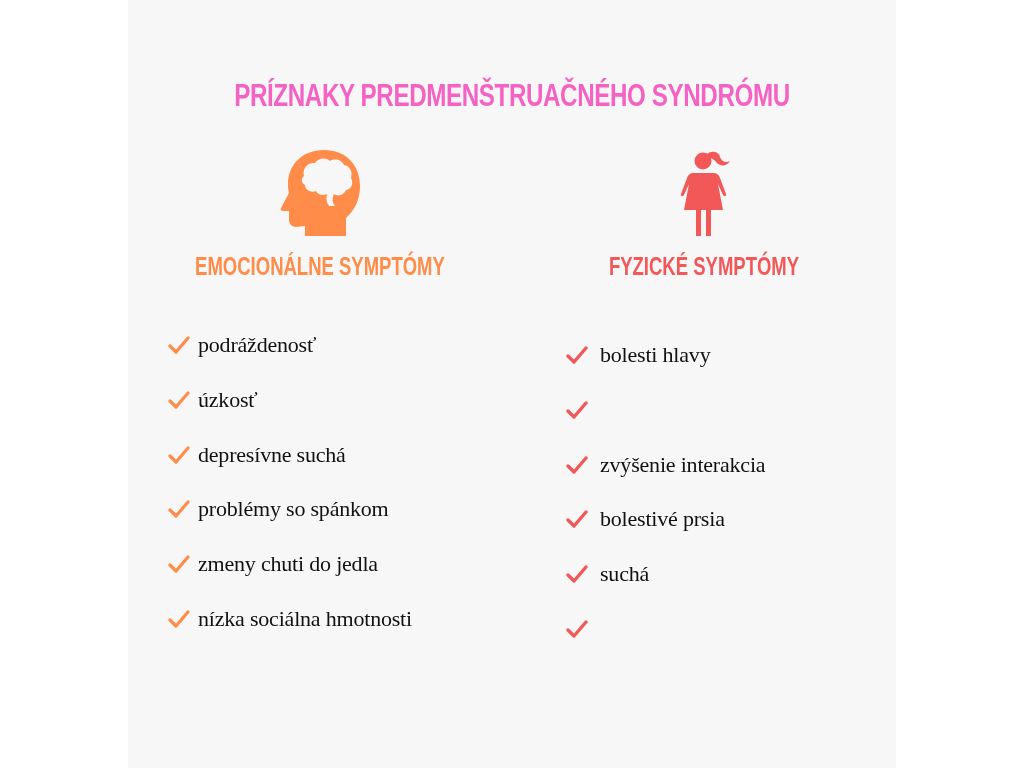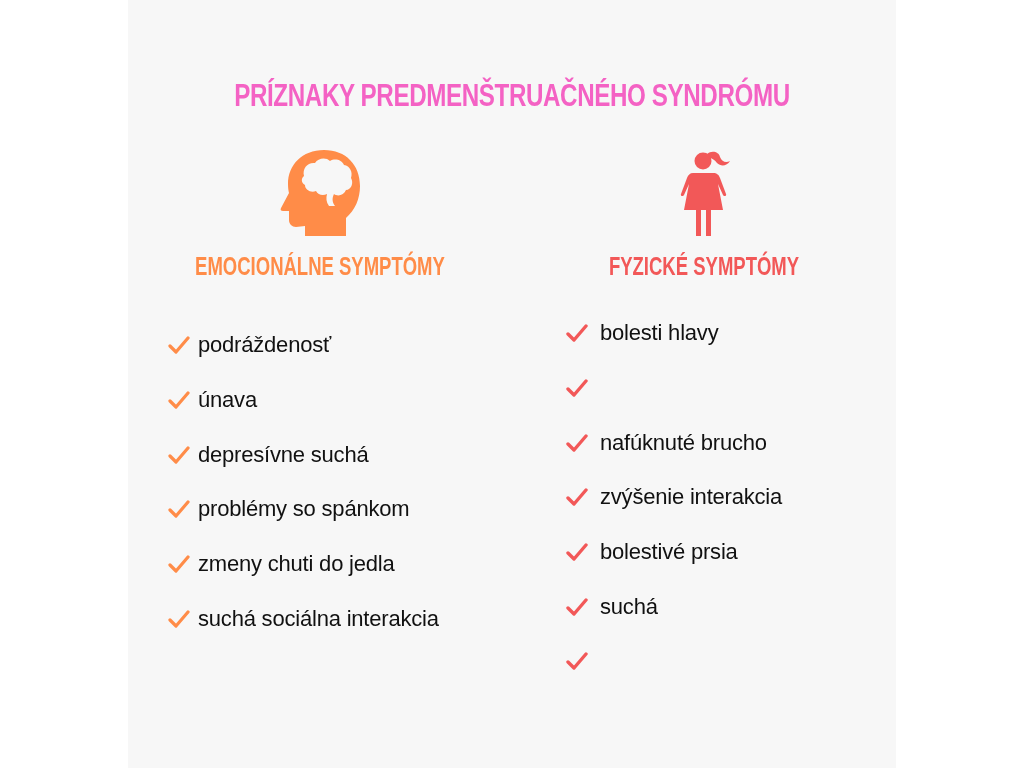--- a/index.html
+++ b/index.html
@@ -20,24 +20,24 @@
     .head-icon { left: 280px; top: 148px; width: 82px; height: 88px; }
     .woman-icon { left: 676px; top: 148px; width: 58px; height: 90px; }
     .section-title {
       position: absolute; top: 251px; text-align: center; font-weight: bold;
       font-size: 25px; line-height: 30px; transform: scaleX(0.74);
     }
     .sec-left { left: 120px; width: 400px; color: #ff8c48; transform-origin: 200px 0; }
     .sec-right { left: 504px; width: 400px; color: #f25858; transform-origin: 200px 0; }
     .list { position: absolute; list-style: none; }
     .list-left { left: 168px; top: 318px; }
-    .list-right { left: 566px; top: 306px; }
+    .list-right { left: 566px; top: 328px; }
     .list li {
       height: 54.7px; display: flex; align-items: center;
-      font-family: Liberation Sans, sans-serif; font-size: 22px; color: #111111;
+      font-family: Liberation Serif, serif; font-size: 22px; color: #111111;
       letter-spacing: -0.2px;
     }
     .check { width: 22px; height: 20px; margin-right: 8px; flex-shrink: 0; }
     .list-right .check { margin-right: 12px; }
   </style>
 </head>
 <body>
 
 <div class="panel"></div>
 
@@ -61,21 +61,21 @@
   <li>
     <svg class="check" viewBox="0 0 22 20">
         <path d="M2 11 L8 17 L20 3" fill="none" stroke="#ff8c48" stroke-width="3.2" stroke-linecap="round" stroke-linejoin="round"></path>
       </svg>
     <span>podráždenosť</span>
   </li>
   <li>
     <svg class="check" viewBox="0 0 22 20">
         <path d="M2 11 L8 17 L20 3" fill="none" stroke="#ff8c48" stroke-width="3.2" stroke-linecap="round" stroke-linejoin="round"></path>
       </svg>
-    <span>únava</span>
+    <span>úzkosť</span>
   </li>
   <li>
     <svg class="check" viewBox="0 0 22 20">
         <path d="M2 11 L8 17 L20 3" fill="none" stroke="#ff8c48" stroke-width="3.2" stroke-linecap="round" stroke-linejoin="round"></path>
       </svg>
     <span>depresívne suchá</span>
   </li>
   <li>
     <svg class="check" viewBox="0 0 22 20">
         <path d="M2 11 L8 17 L20 3" fill="none" stroke="#ff8c48" stroke-width="3.2" stroke-linecap="round" stroke-linejoin="round"></path>
@@ -85,41 +85,35 @@
   <li>
     <svg class="check" viewBox="0 0 22 20">
         <path d="M2 11 L8 17 L20 3" fill="none" stroke="#ff8c48" stroke-width="3.2" stroke-linecap="round" stroke-linejoin="round"></path>
       </svg>
     <span>zmeny chuti do jedla</span>
   </li>
   <li>
     <svg class="check" viewBox="0 0 22 20">
         <path d="M2 11 L8 17 L20 3" fill="none" stroke="#ff8c48" stroke-width="3.2" stroke-linecap="round" stroke-linejoin="round"></path>
       </svg>
-    <span>suchá sociálna interakcia</span>
+    <span>nízka sociálna hmotnosti</span>
   </li>
 </ul>
 
 <ul class="list list-right">
   <li>
     <svg class="check" viewBox="0 0 22 20">
         <path d="M2 11 L8 17 L20 3" fill="none" stroke="#f25858" stroke-width="3.4" stroke-linecap="round" stroke-linejoin="round"></path>
       </svg>
     <span>bolesti hlavy</span>
   </li>
   <li>
     <svg class="check" viewBox="0 0 22 20">
         <path d="M2 11 L8 17 L20 3" fill="none" stroke="#f25858" stroke-width="3.4" stroke-linecap="round" stroke-linejoin="round"></path>
       </svg>
-  </li>
-  <li>
-    <svg class="check" viewBox="0 0 22 20">
-        <path d="M2 11 L8 17 L20 3" fill="none" stroke="#f25858" stroke-width="3.4" stroke-linecap="round" stroke-linejoin="round"></path>
-      </svg>
-    <span>nafúknuté brucho</span>
   </li>
   <li>
     <svg class="check" viewBox="0 0 22 20">
         <path d="M2 11 L8 17 L20 3" fill="none" stroke="#f25858" stroke-width="3.4" stroke-linecap="round" stroke-linejoin="round"></path>
       </svg>
     <span>zvýšenie interakcia</span>
   </li>
   <li>
     <svg class="check" viewBox="0 0 22 20">
         <path d="M2 11 L8 17 L20 3" fill="none" stroke="#f25858" stroke-width="3.4" stroke-linecap="round" stroke-linejoin="round"></path>

